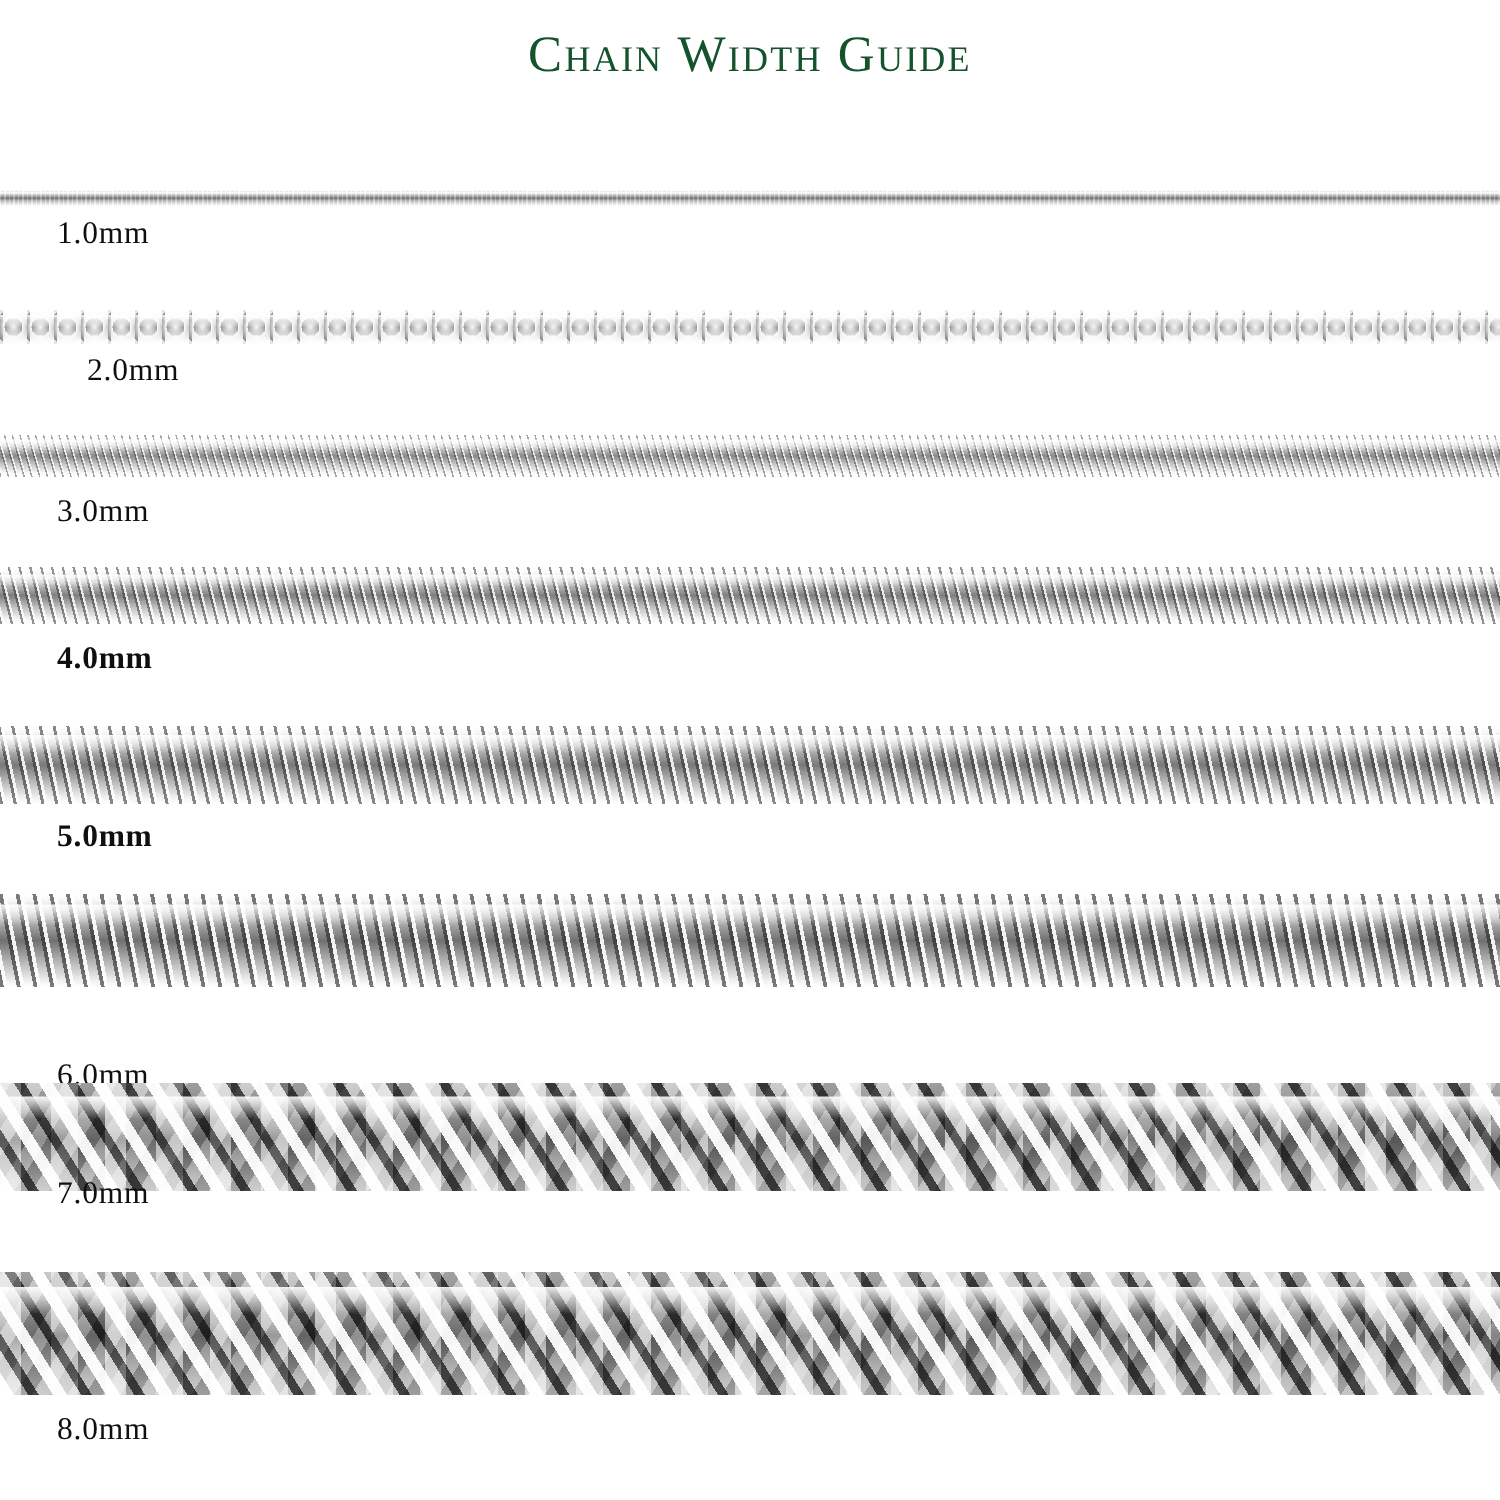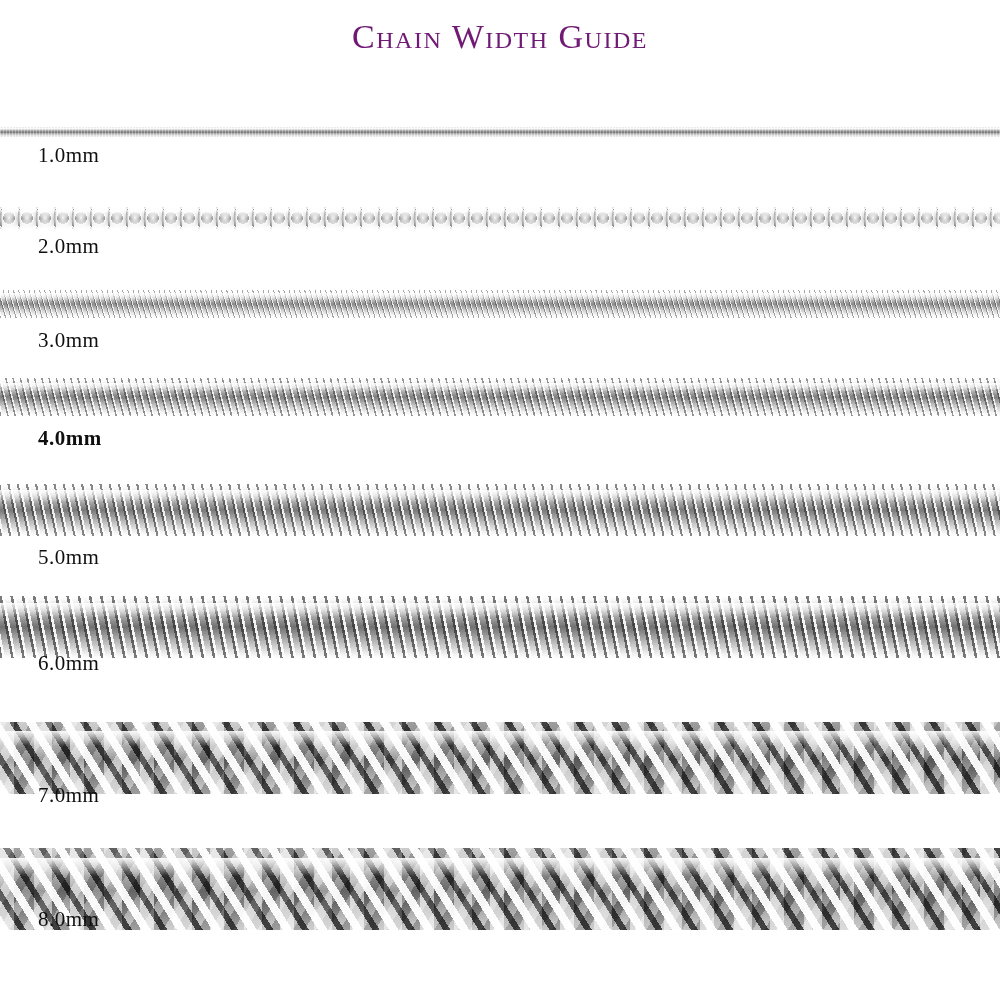--- a/index.html
+++ b/index.html
@@ -19,21 +19,21 @@
   .page-title {
     position: absolute;
     top: 18px;
     left: 0;
     width: 1000px;
     text-align: center;
     font-family: "Liberation Serif", serif;
     font-size: 34px;
     letter-spacing: 1.5px;
     font-variant: small-caps;
-    color: #701a75;
+    color: #14532d;
     white-space: nowrap;
   }
 
   .chain-rows {
     position: absolute;
     top: 0;
     left: 0;
     width: 852px;
     height: 1000px;
   }
@@ -209,21 +209,21 @@
     </div>
     <div class="chain-label" style="top:143px;">1.0mm</div>
   </div>
 
   <div class="chain-row w2">
     <div class="chain-strip" style="top:207px;height:22px;">
       <div class="metal"></div>
       <div class="tex"></div>
       <div class="gloss"></div>
     </div>
-    <div class="chain-label" style="top:234px;">2.0mm</div>
+    <div class="chain-label" style="top:234px;margin-left:20px;">2.0mm</div>
   </div>
 
   <div class="chain-row w3">
     <div class="chain-strip" style="top:290px;height:28px;">
       <div class="metal"></div>
       <div class="tex"></div>
       <div class="gloss"></div>
     </div>
     <div class="chain-label" style="top:328px;">3.0mm</div>
   </div>
@@ -236,44 +236,44 @@
     </div>
     <div class="chain-label" style="top:426px;font-weight:bold;">4.0mm</div>
   </div>
 
   <div class="chain-row w5">
     <div class="chain-strip" style="top:484px;height:52px;">
       <div class="metal"></div>
       <div class="tex"></div>
       <div class="gloss"></div>
     </div>
-    <div class="chain-label" style="top:545px;">5.0mm</div>
+    <div class="chain-label" style="top:545px;font-weight:bold;">5.0mm</div>
   </div>
 
   <div class="chain-row w6">
     <div class="chain-strip" style="top:596px;height:62px;">
       <div class="metal"></div>
       <div class="tex"></div>
       <div class="gloss"></div>
     </div>
-    <div class="chain-label" style="top:651px;">6.0mm</div>
+    <div class="chain-label" style="top:704px;">6.0mm</div>
   </div>
 
   <div class="chain-row rope">
     <div class="chain-strip" style="top:722px;height:72px;">
       <div class="metal"></div>
       <div class="tex"></div>
       <div class="tex2"></div>
       <div class="gloss"></div>
     </div>
     <div class="chain-label" style="top:783px;">7.0mm</div>
   </div>
 
   <div class="chain-row rope">
     <div class="chain-strip" style="top:848px;height:82px;">
       <div class="metal"></div>
       <div class="tex"></div>
       <div class="tex2"></div>
       <div class="gloss"></div>
     </div>
-    <div class="chain-label" style="top:907px;">8.0mm</div>
+    <div class="chain-label" style="top:940px;">8.0mm</div>
   </div>
 </div>
 
 </body></html>

